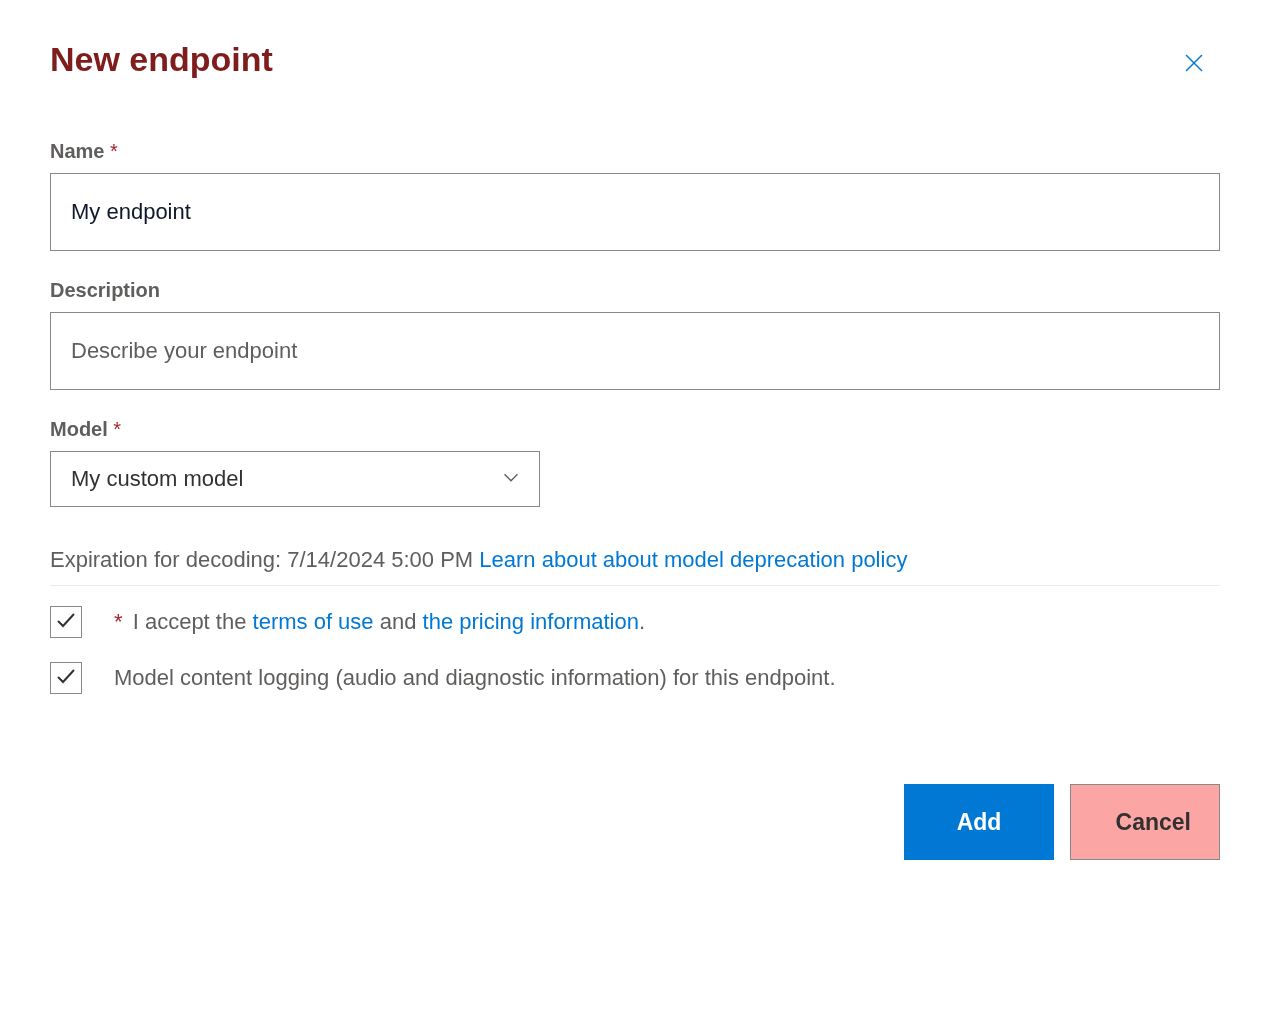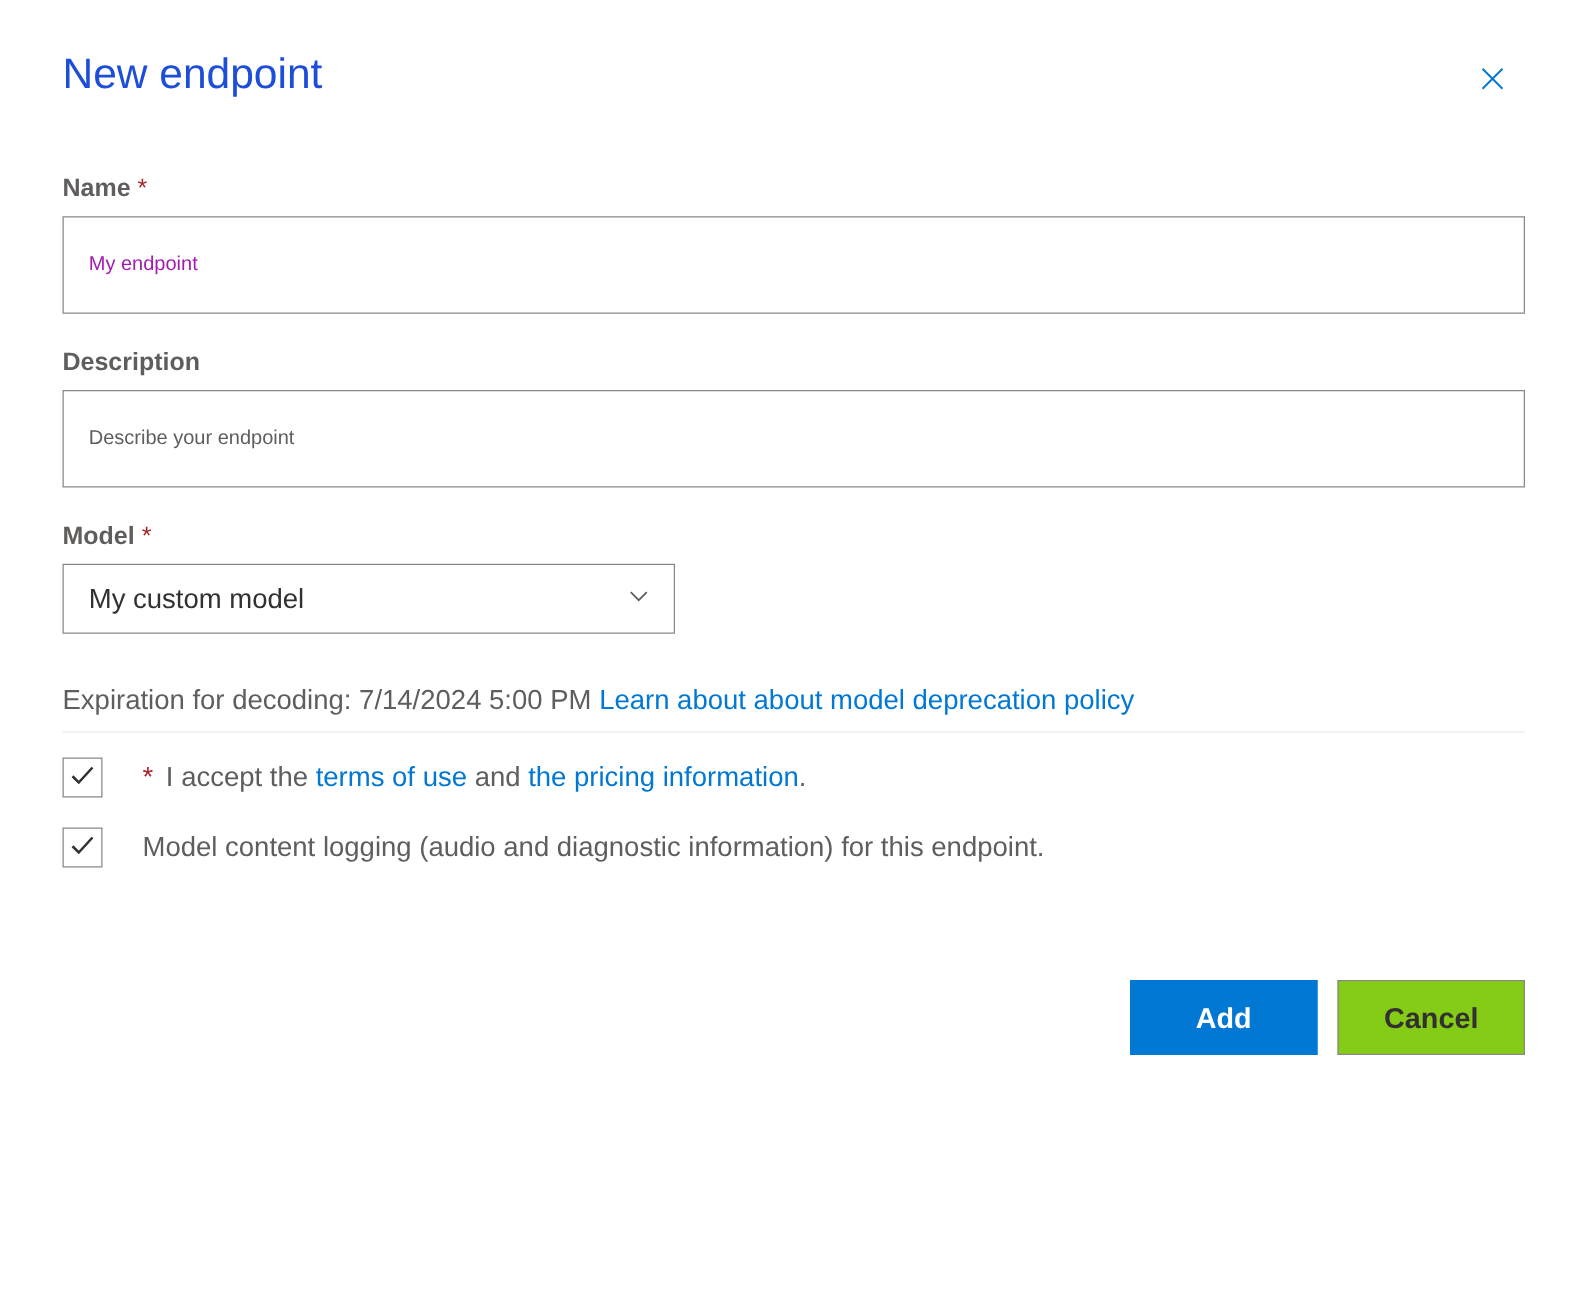--- a/index.html
+++ b/index.html
@@ -18,22 +18,22 @@
       margin: 0 auto;
     }
     .dialog-header {
       display: flex;
       justify-content: space-between;
       align-items: flex-start;
       margin-bottom: 60px;
     }
     .dialog-title {
       font-size: 34px;
-      font-weight: 400;
-      color: #1d4ed8;
+      font-weight: 700;
+      color: #7f1d1d;
     }
     .close-btn {
       width: 32px;
       height: 32px;
       display: flex;
       align-items: center;
       justify-content: center;
       cursor: pointer;
       color: #0078d4;
       background: none;
@@ -56,24 +56,24 @@
       margin-bottom: 10px;
     }
     .required-star {
       color: #a4262c;
       font-weight: 400;
     }
     .text-input {
       width: 100%;
       height: 78px;
       padding: 0 20px;
-      font-size: 16px;
-      border: 1px solid #8a8886;
-      background: #ffffff;
-      color: #a21caf;
+      font-size: 22px;
+      border: 1px solid #8a8886;
+      background: #ffffff;
+      color: #0f172a;
       font-family: inherit;
     }
     .text-input::placeholder {
       color: #605e5c;
     }
     .select-wrapper {
       position: relative;
       width: 490px;
     }
     .select-input {
@@ -147,36 +147,37 @@
       margin-right: 4px;
     }
     .dialog-footer {
       display: flex;
       justify-content: flex-end;
       gap: 16px;
       margin-top: 90px;
     }
     .btn {
       min-width: 150px;
-      height: 60px;
+      height: 76px;
       padding: 0 28px;
       font-size: 23px;
       font-weight: 600;
       border: 1px solid #8a8886;
       cursor: pointer;
       font-family: inherit;
     }
     .btn-primary {
       background: #0078d4;
       color: #ffffff;
       border-color: #0078d4;
     }
     .btn-default {
-      background: #84cc16;
-      color: #323130;
+      background: #fca5a5;
+      color: #323130;
+      text-align: right;
     }
   </style>
 </head>
 <body>
 
 <div class="dialog">
   <div class="dialog-header">
     <h1 class="dialog-title">New endpoint</h1>
     <button class="close-btn">
       <span>

